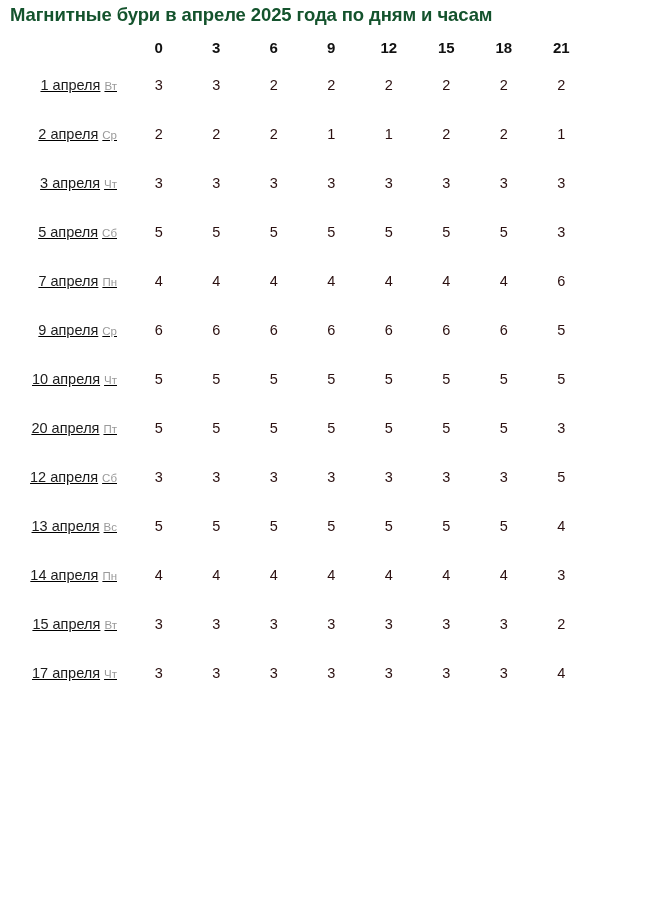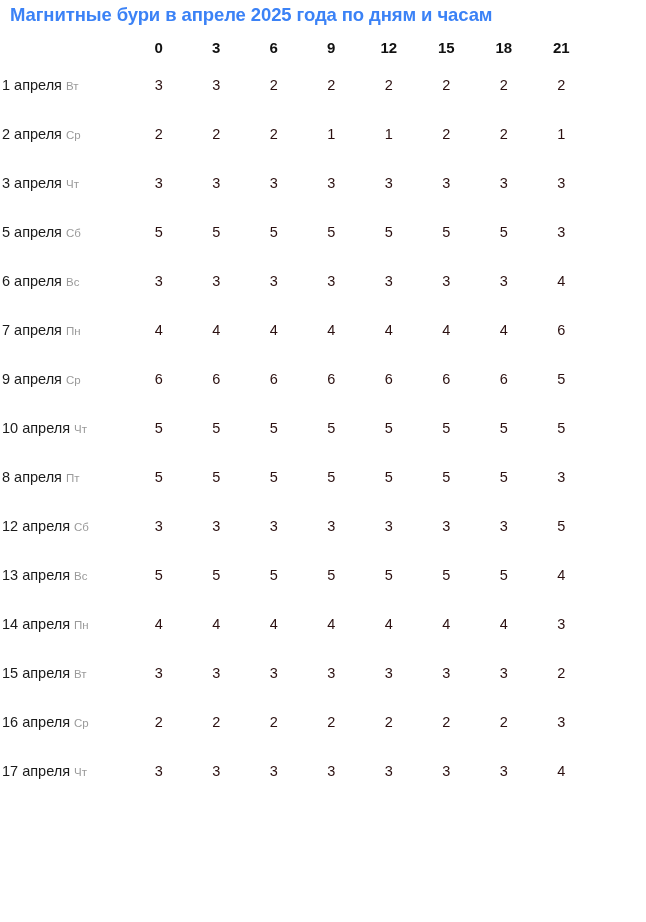--- a/index.html
+++ b/index.html
@@ -23,21 +23,21 @@
   }
 
   
   .title {
     position: absolute;
     left: 10px;
     top: 4px;
     width: 626px;
     font-size: 18.5px;
     font-weight: bold;
-    color: #3b82f6;
+    color: #14532d;
     letter-spacing: -0.1px;
     white-space: nowrap;
   }
 
   
   table.heat {
     position: absolute;
     left: 0px;
     top: 33px;
     border-collapse: separate;
@@ -59,23 +59,25 @@
     background: transparent;
   }
   thead th.corner {
     padding: 0;
     background: transparent;
   }
 
   td.daylabel {
     height: 47px;
     padding: 0 12px 0 0;
+    text-align: right;
     vertical-align: middle;
     white-space: nowrap;
     background: #ffffff;
+    text-decoration: underline;
   }
   td.daylabel .dnum {
     font-size: 14.5px;
     color: #1b1b1b;
   }
   td.daylabel .dow {
     font-size: 11.5px;
     color: #9a9a9a;
     margin-left: 4px;
   }
@@ -169,31 +171,20 @@
           <td class="cell k5">5</td>
           <td class="cell k5">5</td>
           <td class="cell k5">5</td>
           <td class="cell k5">5</td>
           <td class="cell k5">5</td>
           <td class="cell k5">5</td>
           <td class="cell k5">5</td>
           <td class="cell k3">3</td>
         </tr>
         <tr>
-          <td class="daylabel"><span class="dnum">6 апреля</span><span class="dow">Вс</span></td>
-          <td class="cell k3">3</td>
-          <td class="cell k3">3</td>
-          <td class="cell k3">3</td>
-          <td class="cell k3">3</td>
-          <td class="cell k3">3</td>
-          <td class="cell k3">3</td>
-          <td class="cell k3">3</td>
-          <td class="cell k4">4</td>
-        </tr>
-        <tr>
           <td class="daylabel"><span class="dnum">7 апреля</span><span class="dow">Пн</span></td>
           <td class="cell k4">4</td>
           <td class="cell k4">4</td>
           <td class="cell k4">4</td>
           <td class="cell k4">4</td>
           <td class="cell k4">4</td>
           <td class="cell k4">4</td>
           <td class="cell k4">4</td>
           <td class="cell k6">6</td>
         </tr>
@@ -213,21 +204,21 @@
           <td class="cell k5">5</td>
           <td class="cell k5">5</td>
           <td class="cell k5">5</td>
           <td class="cell k5">5</td>
           <td class="cell k5">5</td>
           <td class="cell k5">5</td>
           <td class="cell k5">5</td>
           <td class="cell k5">5</td>
         </tr>
         <tr>
-          <td class="daylabel"><span class="dnum">8 апреля</span><span class="dow">Пт</span></td>
+          <td class="daylabel"><span class="dnum">20 апреля</span><span class="dow">Пт</span></td>
           <td class="cell k5">5</td>
           <td class="cell k5">5</td>
           <td class="cell k5">5</td>
           <td class="cell k5">5</td>
           <td class="cell k5">5</td>
           <td class="cell k5">5</td>
           <td class="cell k5">5</td>
           <td class="cell k3">3</td>
         </tr>
         <tr>
@@ -266,31 +257,20 @@
         <tr>
           <td class="daylabel"><span class="dnum">15 апреля</span><span class="dow">Вт</span></td>
           <td class="cell k3">3</td>
           <td class="cell k3">3</td>
           <td class="cell k3">3</td>
           <td class="cell k3">3</td>
           <td class="cell k3">3</td>
           <td class="cell k3">3</td>
           <td class="cell k3">3</td>
           <td class="cell k2">2</td>
-        </tr>
-        <tr>
-          <td class="daylabel"><span class="dnum">16 апреля</span><span class="dow">Ср</span></td>
-          <td class="cell k2">2</td>
-          <td class="cell k2">2</td>
-          <td class="cell k2">2</td>
-          <td class="cell k2">2</td>
-          <td class="cell k2">2</td>
-          <td class="cell k2">2</td>
-          <td class="cell k2">2</td>
-          <td class="cell k3">3</td>
         </tr>
         <tr>
           <td class="daylabel"><span class="dnum">17 апреля</span><span class="dow">Чт</span></td>
           <td class="cell k3">3</td>
           <td class="cell k3">3</td>
           <td class="cell k3">3</td>
           <td class="cell k3">3</td>
           <td class="cell k3">3</td>
           <td class="cell k3">3</td>
           <td class="cell k3">3</td>

